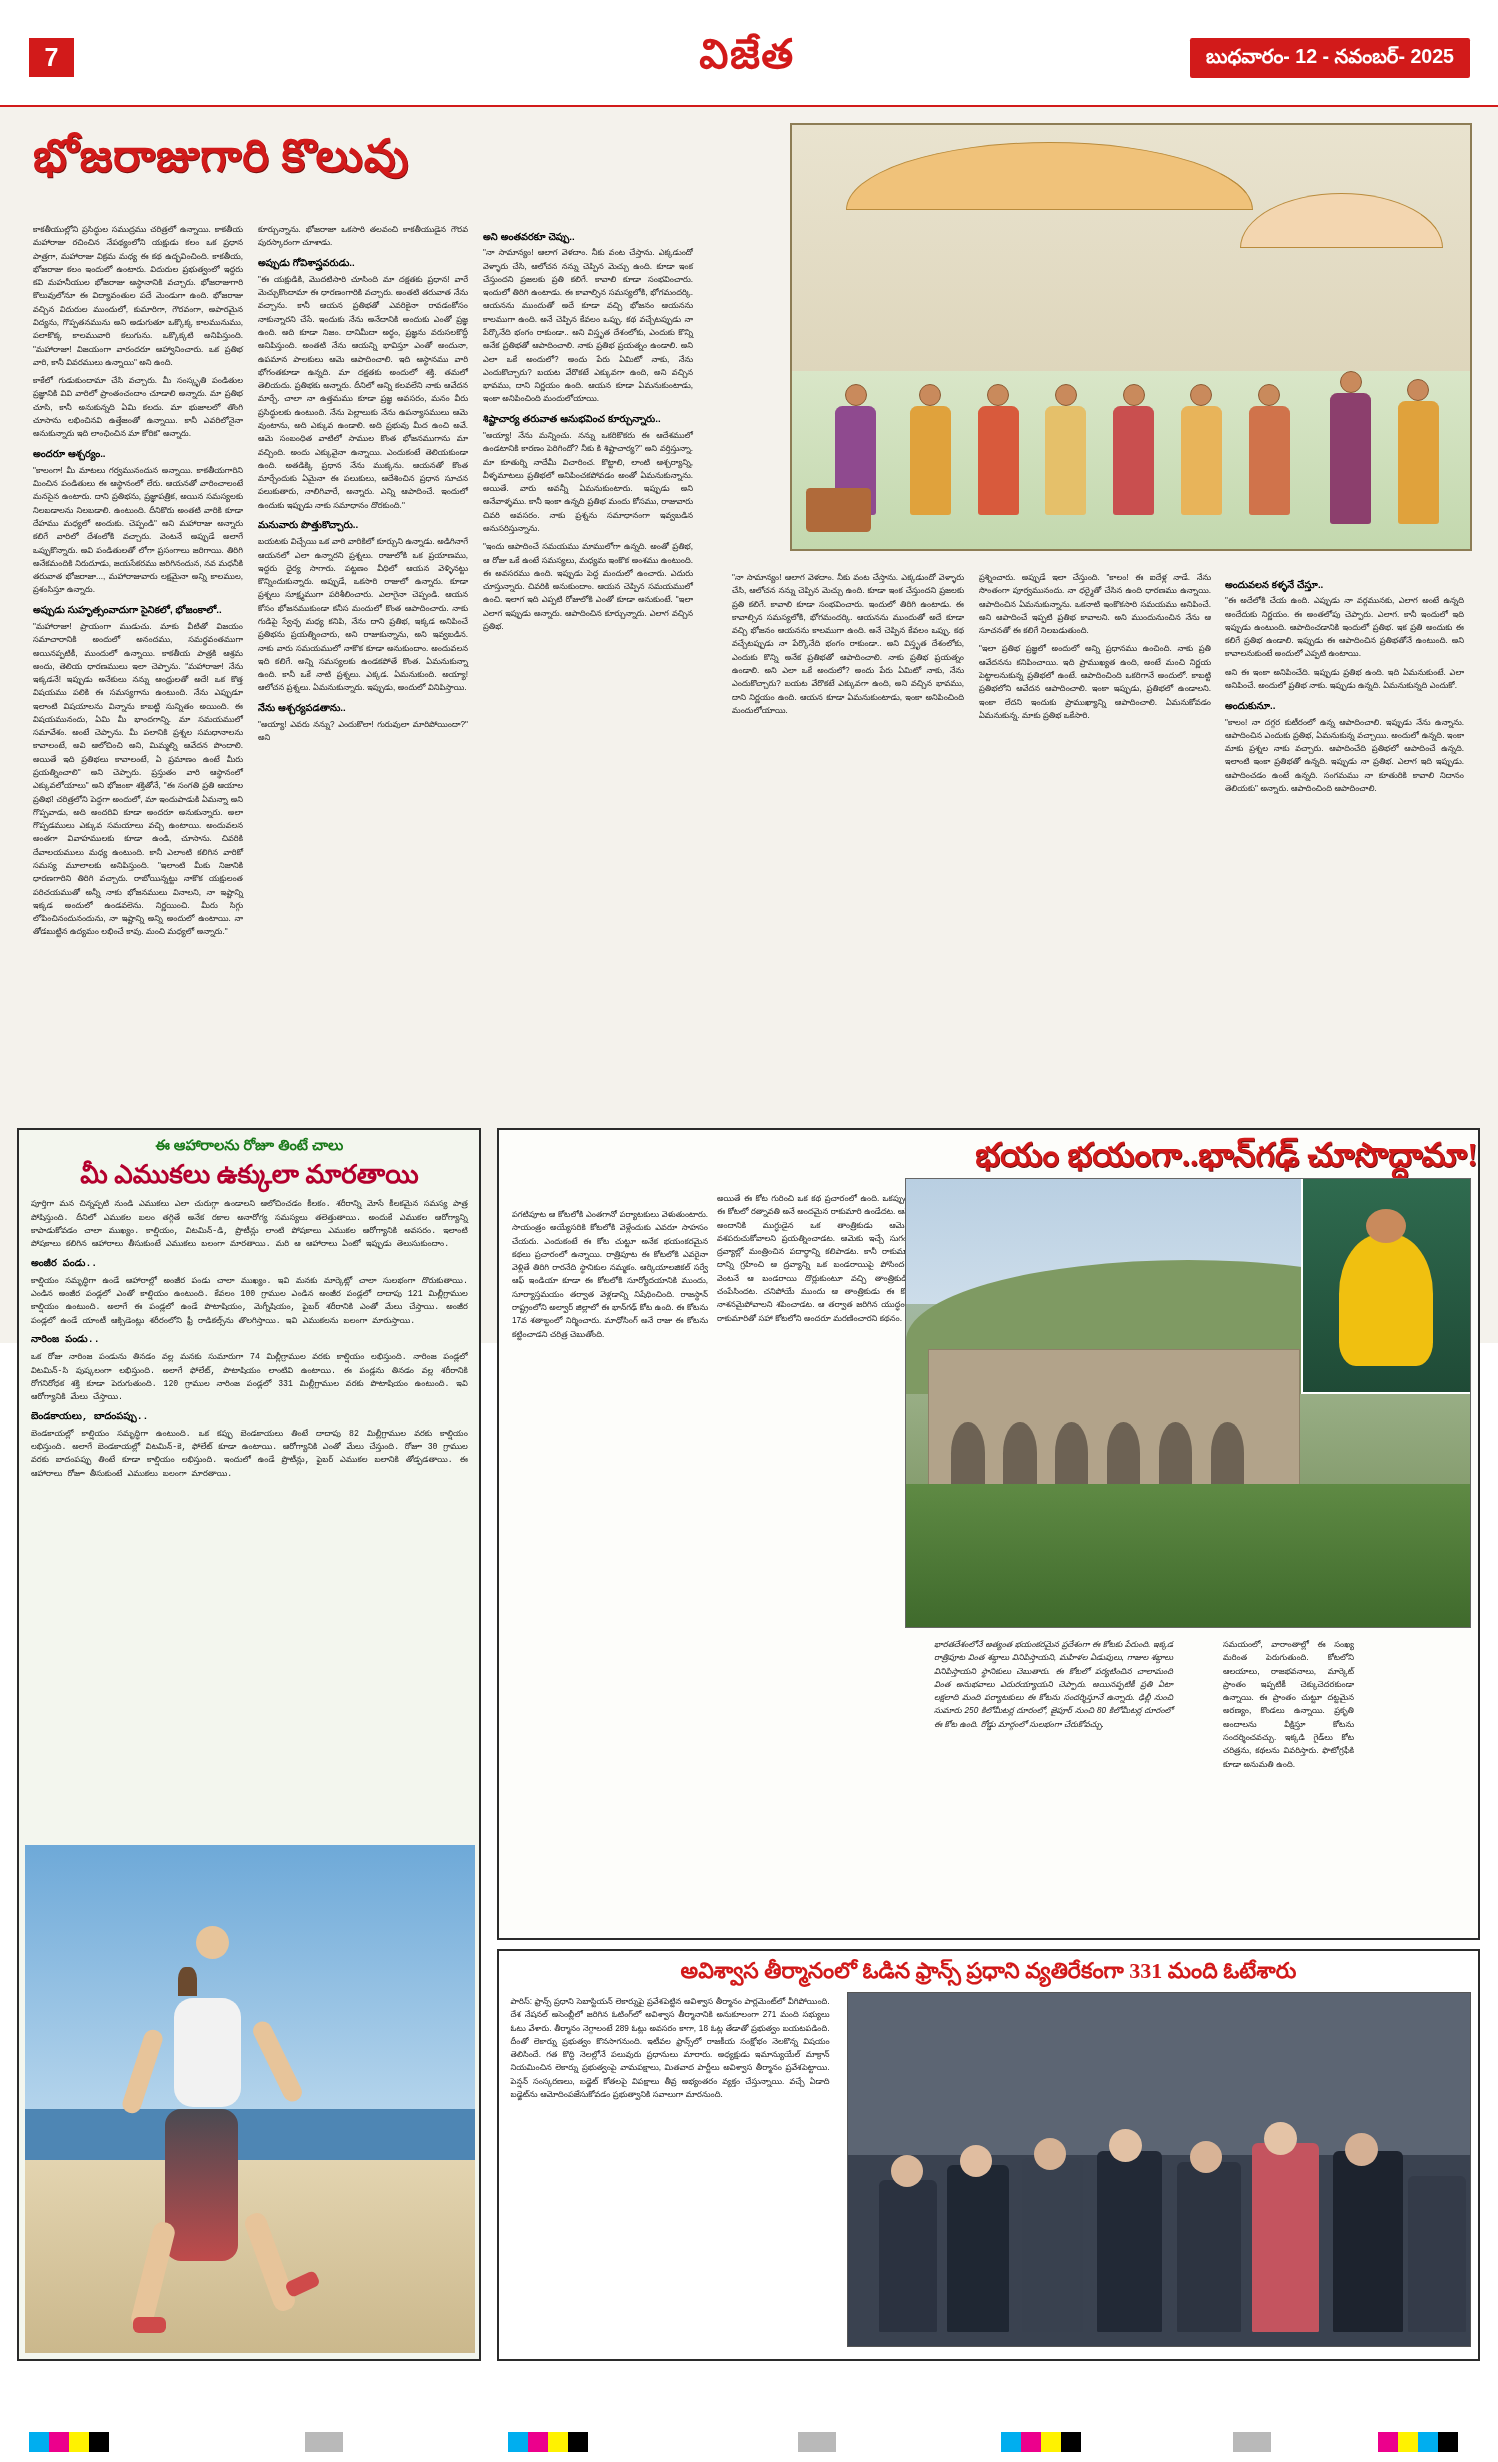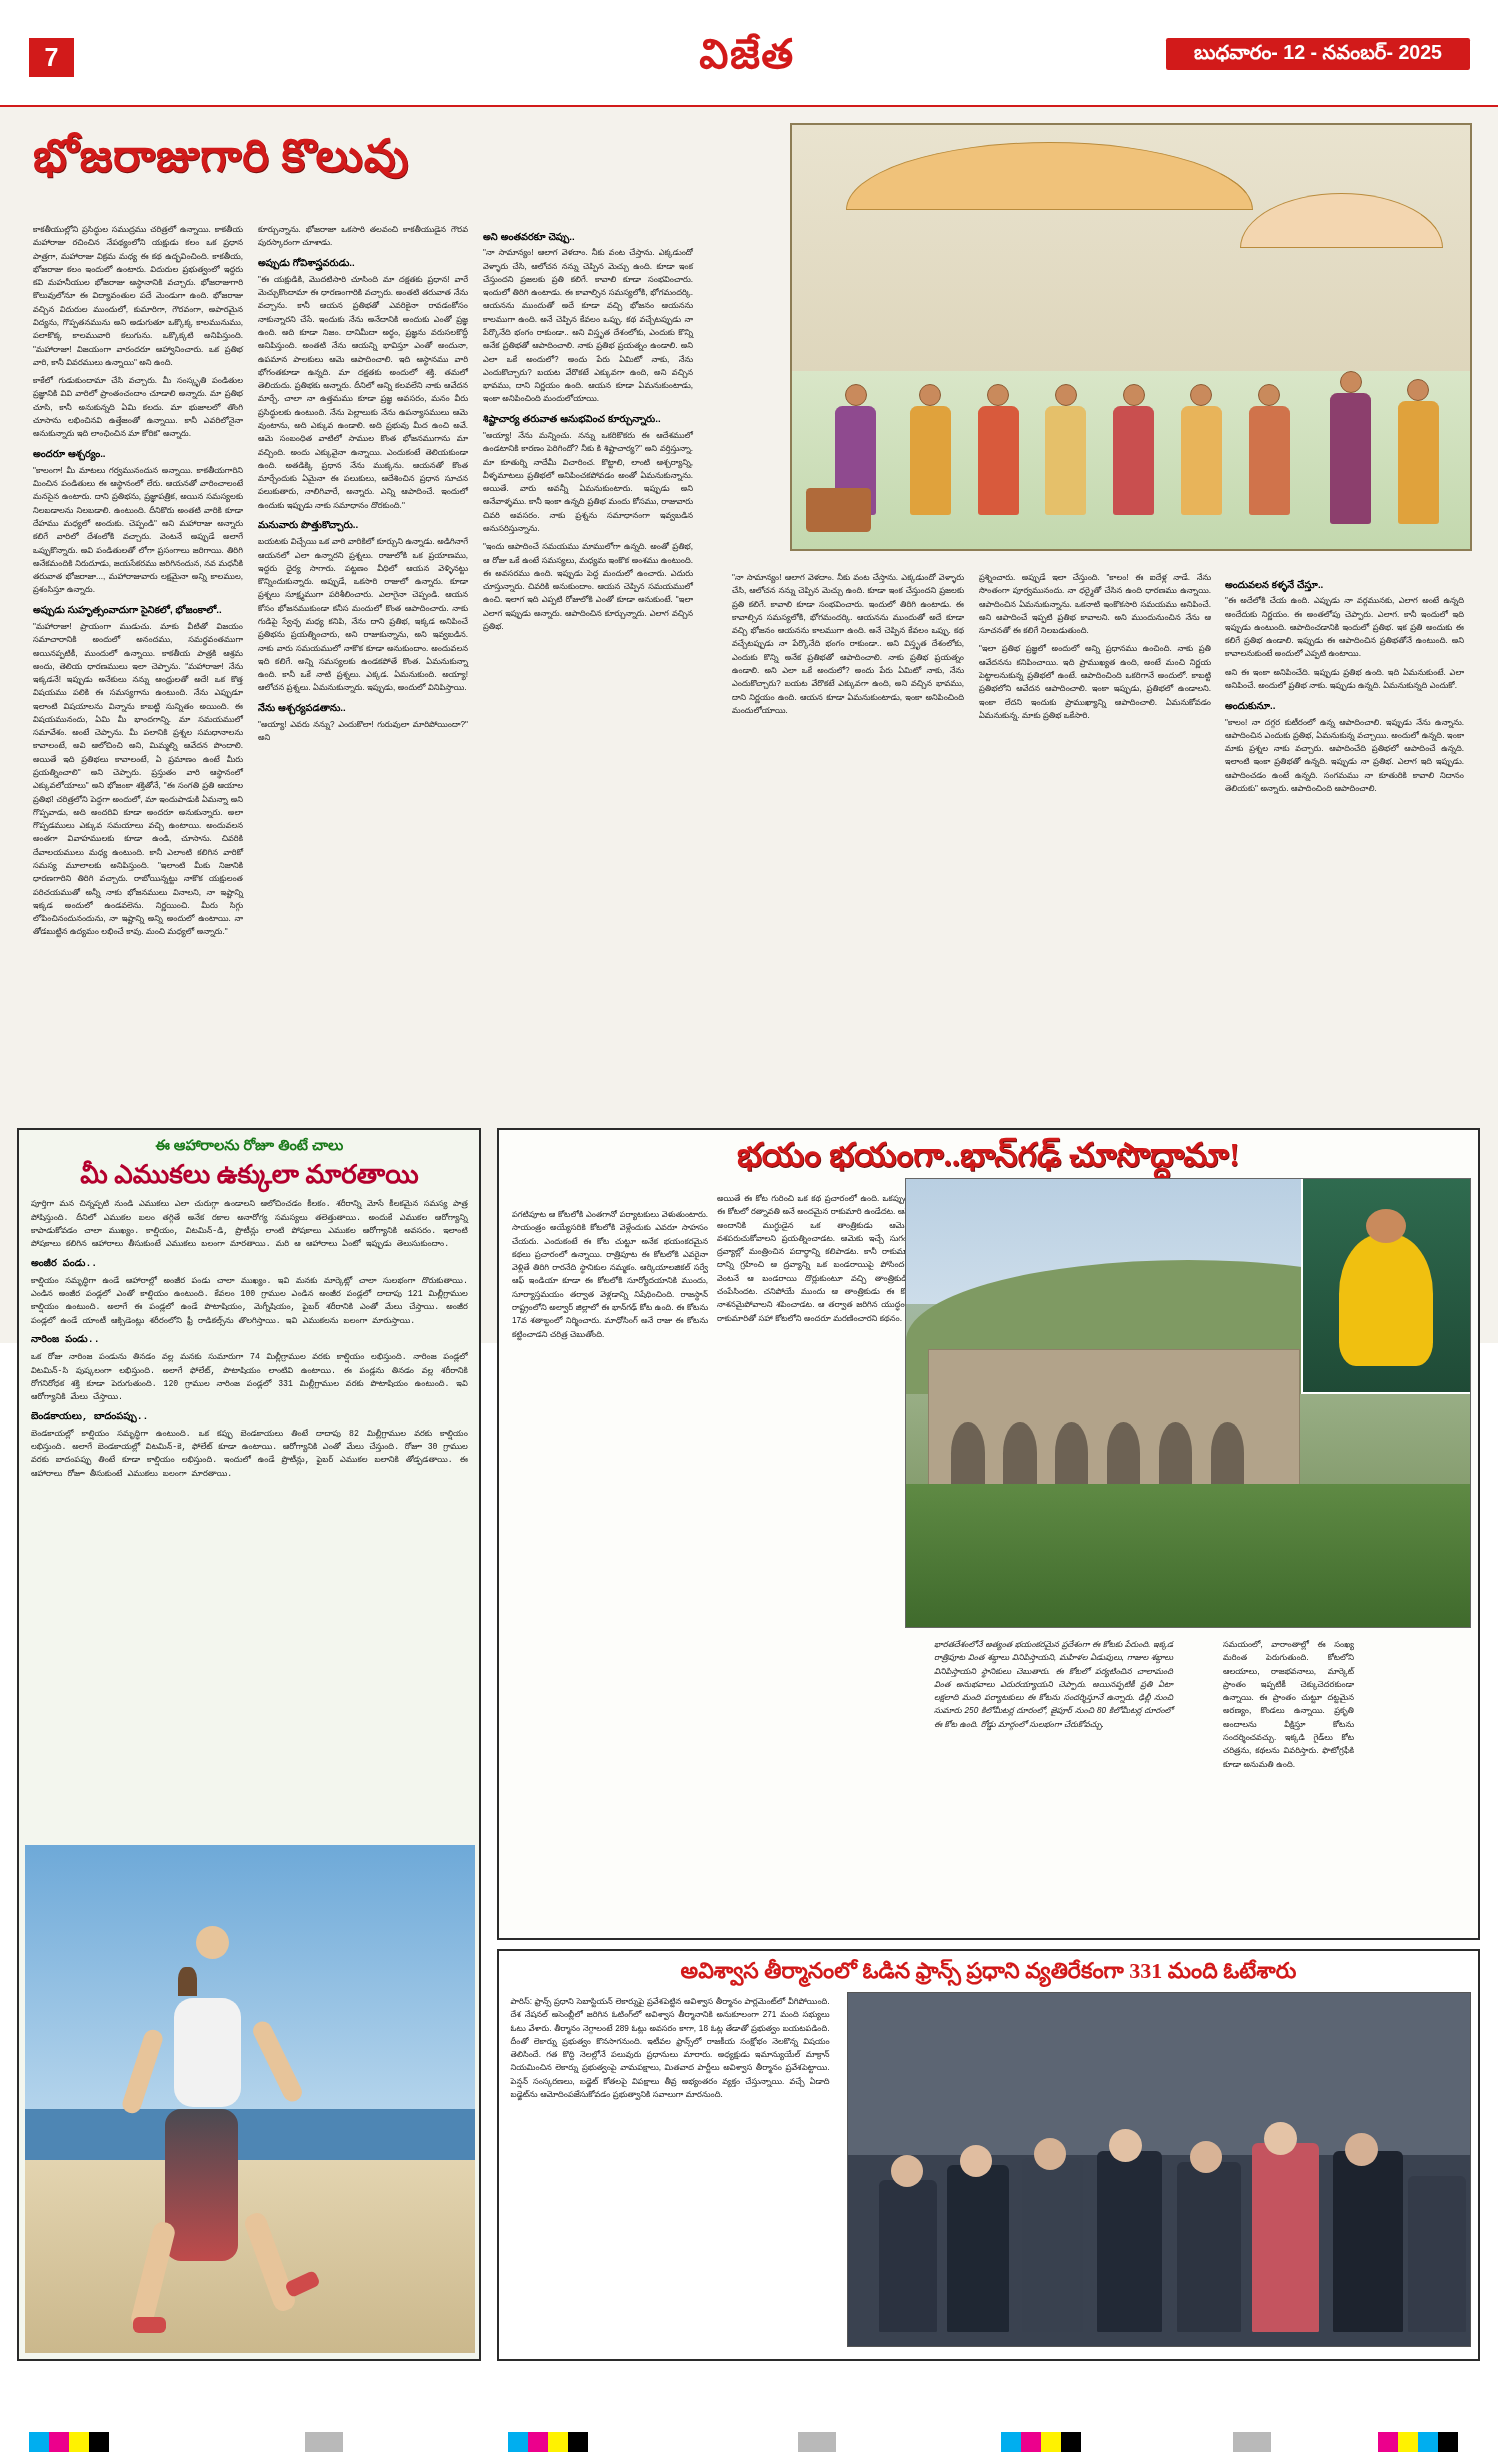--- a/index.html
+++ b/index.html
@@ -43,22 +43,22 @@
     display: flex; align-items: center; justify-content: center;
     color: #d21a1a;
     font-size: 41px;
     font-weight: bold;
     letter-spacing: 1.5px;
     font-family: "Liberation Serif", serif;
   }
   .masthead-date {
     position: absolute;
     right: 29px; top: 38px;
-    height: 32px;
-    padding: 0 28px;
+    height: 40px;
+    padding: 0 16px;
     background: #d21a1a;
     color: #ffffff;
     font-size: 19.6px;
     font-weight: bold;
     display: flex; align-items: center; justify-content: center;
     border-radius: 2.2px;
   }
 
   
   .abs { position: absolute; }
@@ -140,21 +140,21 @@
 
   
   .story3 {
     position: absolute;
     left: 497px; top: 1128px;
     width: 983px; height: 812px;
     border: 2.2px solid #2b2b2b;
     background: #fdfdfa;
   }
   .story3-title {
-    text-align:center; color:#d21a1a; font-size:33px; font-weight:bold; margin:7.3px 0 2.9px 0;
+    text-align:right; color:#d21a1a; font-size:33px; font-weight:bold; margin:7.3px 0 2.9px 0;
     font-family:"Liberation Serif", serif;
     text-shadow: 0.7px 0.7px 0 #5d0b0b;
   }
   .fort-photo {
     position:absolute; right:7.3px; top:48px; width:566px; height:450px;
     background: linear-gradient(#a8c0d8, #9fb48d 40%, #6c8550);
     overflow:hidden; border:0.7px solid #666;
   }
   .fort-sky { position:absolute;left:0;top:0;width:100%;height:28%;background:linear-gradient(#b9cfe2,#cdddea); }
   .fort-hill { position:absolute;left:0;top:18%;width:100%;height:30%;background:#7f9a63;border-radius:50% 50% 0 0/60% 60% 0 0; }

